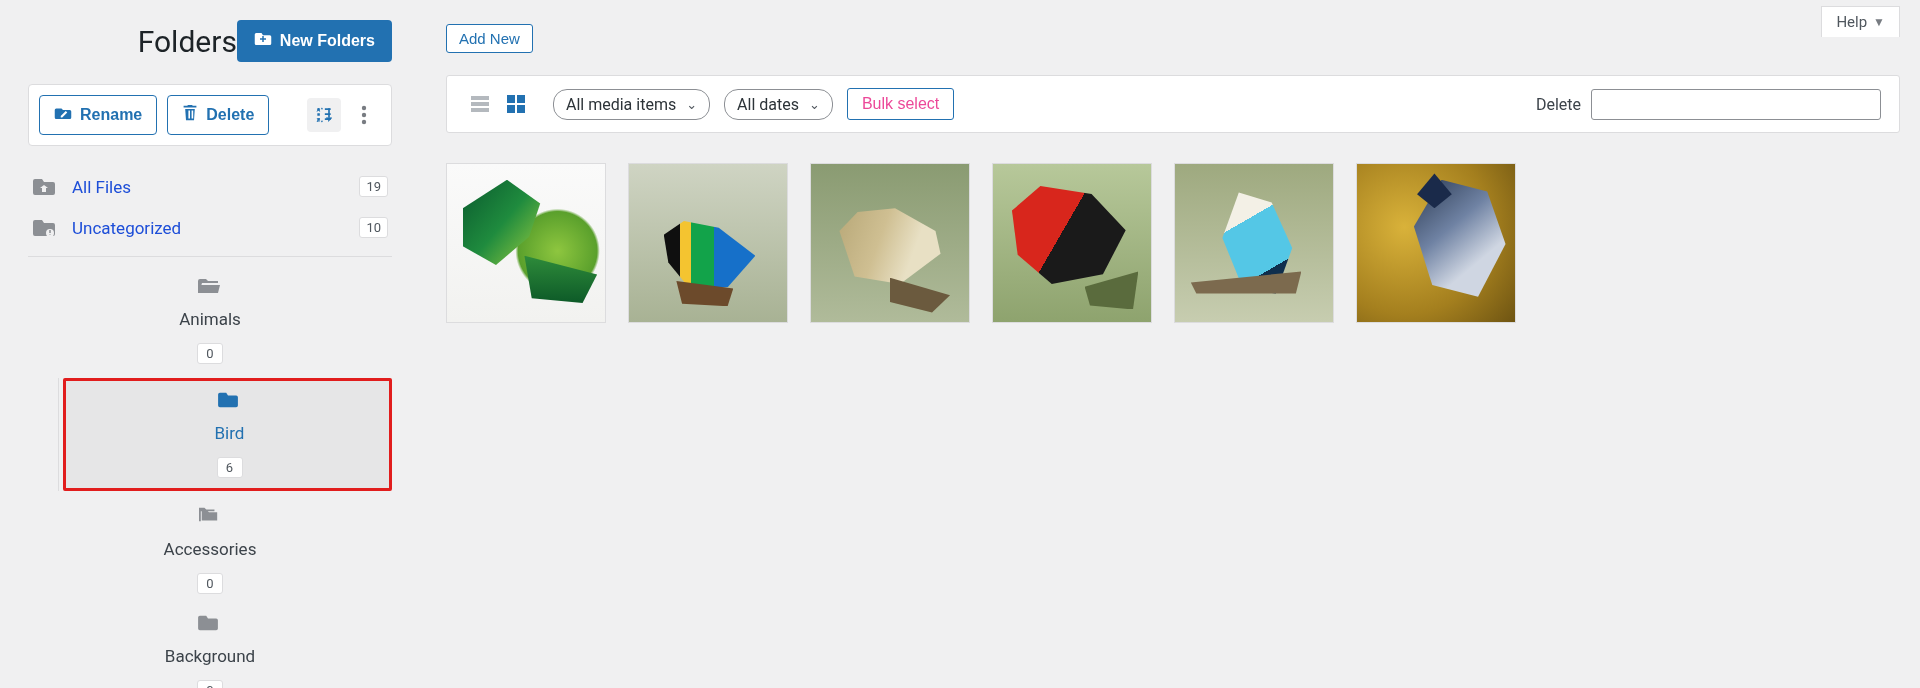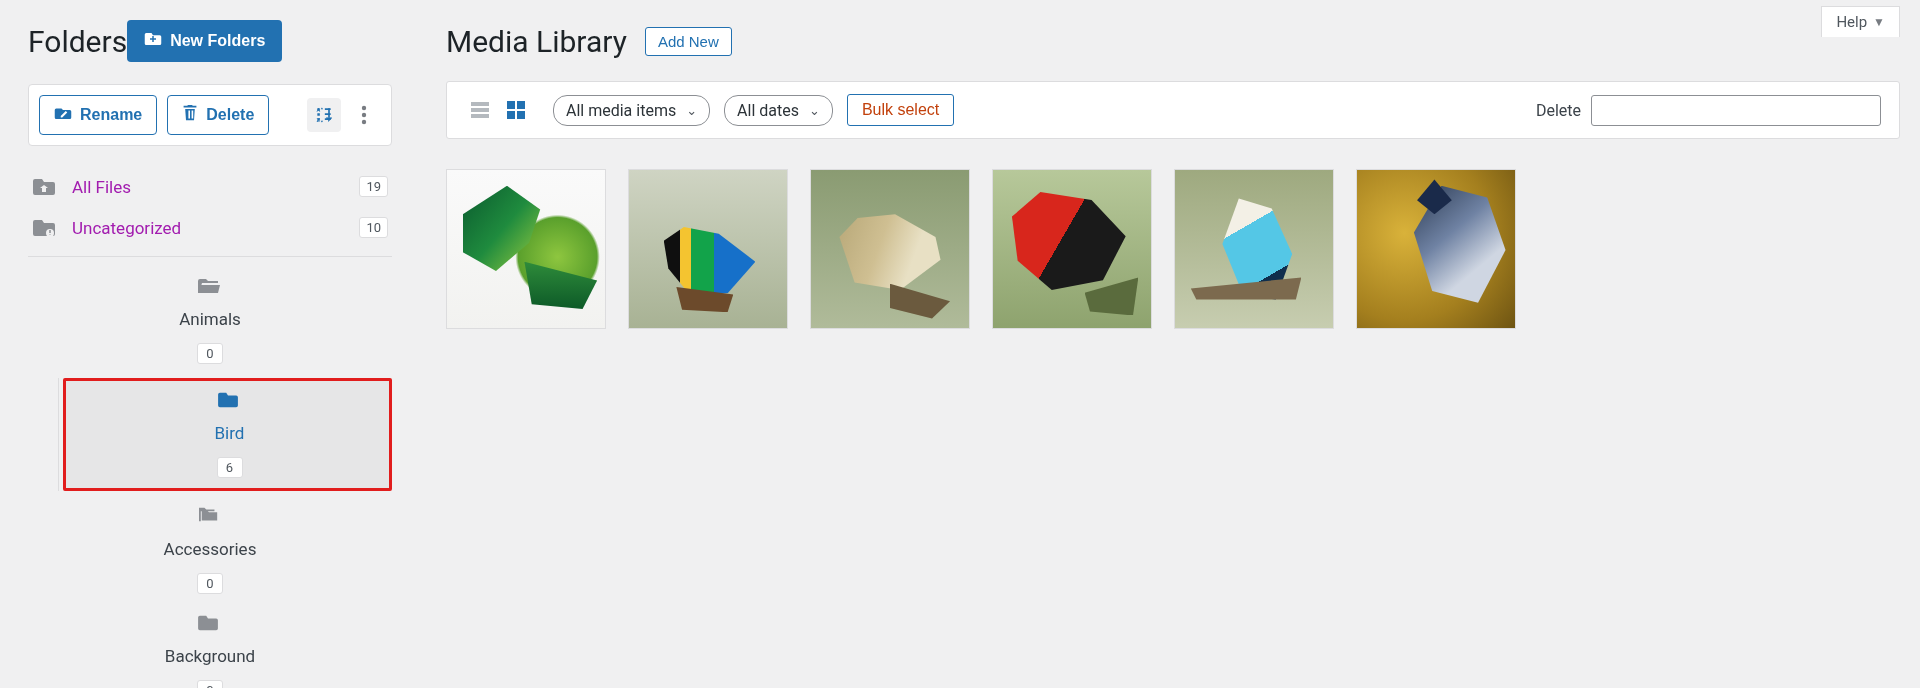--- a/index.html
+++ b/index.html
@@ -18,21 +18,21 @@
   }
   
   .sidebar {
     width: 420px;
     padding: 20px 28px 20px 28px;
     background: #f0f0f1;
   }
   .sidebar-header {
     display: flex;
     align-items: center;
-    justify-content: flex-start;
+    justify-content: flex-end;
     margin-bottom: 22px;
   }
   .sidebar-title {
     font-size: 30px;
     font-weight: 400;
     color: #1d2327;
   }
   .btn {
     display: inline-flex;
     align-items: center;
@@ -81,21 +81,21 @@
   .icon-btn.more svg { fill: #787c82; }
 
   .fixed-folder {
     display: flex;
     align-items: center;
     padding: 10px 4px;
     gap: 14px;
   }
   .fixed-folder .icon { width: 26px; display: flex; }
   .fixed-folder .icon svg { fill: #8c8f94; }
-  .fixed-folder .label { flex: 1; font-size: 17px; color: #a21caf; }
+  .fixed-folder .label { flex: 1; font-size: 17px; color: #1d4ed8; }
   .count-badge {
     background: #fff;
     border: 1px solid #dcdcde;
     border-radius: 3px;
     min-width: 26px;
     text-align: center;
     font-size: 13px;
     padding: 2px 6px;
     color: #50575e;
   }
@@ -210,21 +210,21 @@
     border-radius: 14px;
     padding: 5px 12px;
     font-size: 16px;
     color: #2c3338;
     cursor: pointer;
     background: #fff;
   }
   .select .chev { font-size: 13px; color: #50575e; }
   .bulk-btn {
     border: 1px solid #2271b1;
-    color: #c2410c;
+    color: #ec4899;
     background: #fff;
     padding: 6px 14px;
     border-radius: 3px;
     font-size: 16px;
     cursor: pointer;
   }
   .filter-spacer { flex: 1; }
   .search-group { display: flex; align-items: center; gap: 10px; }
   .search-label { font-size: 16px; color: #3c434a; }
   .search-input {
@@ -401,21 +401,20 @@
     </div>
   </aside>
 
   <main class="main">
     <div class="help-tab">
       <span>Help</span>
       <span class="tri">▼</span>
     </div>
 
     <div class="page-header">
-      <h1 class="page-title">Media Library</h1>
       <button class="btn-outline-sm">Add New</button>
     </div>
 
     <div class="filter-bar">
       <div class="view-toggle">
         <span class="view-btn">
           <svg width="24" height="24" viewBox="0 0 24 24">
               <path d="M3 4h18v4H3zM3 10h18v4H3zM3 16h18v4H3z"></path>
             </svg>
         </span>

